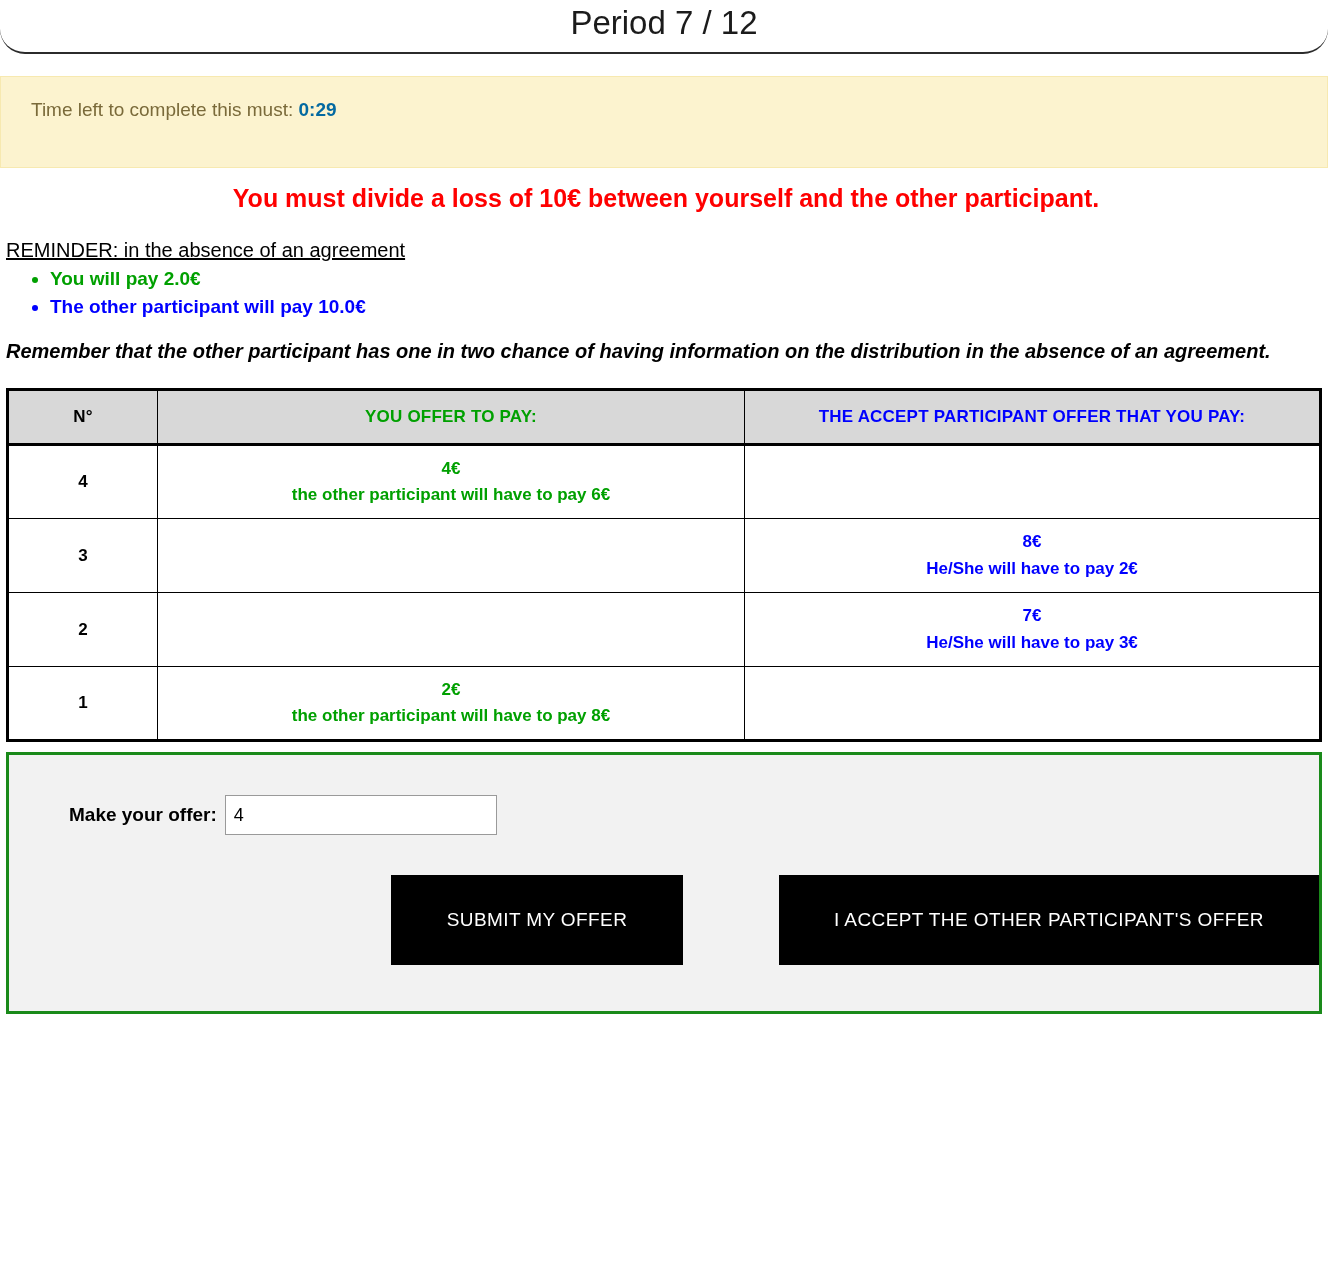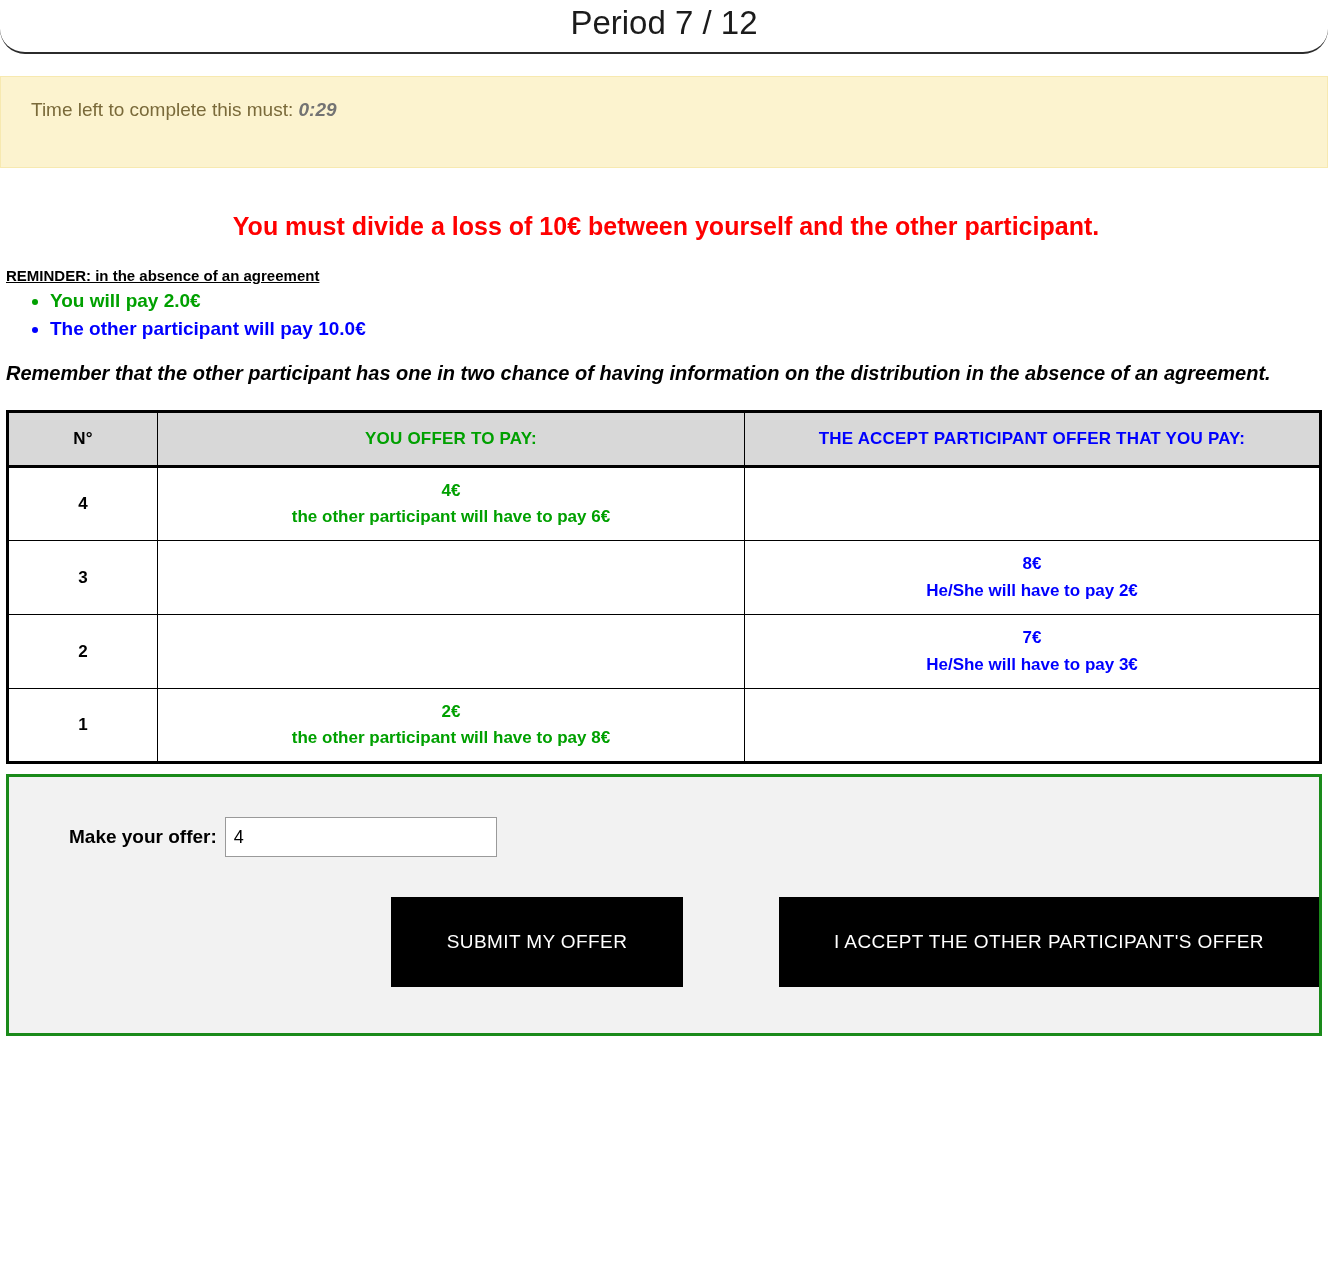--- a/index.html
+++ b/index.html
@@ -29,34 +29,34 @@
   
   .timer-banner {
     background: #fcf3cf;
     border: 1px solid #f7e9b0;
     margin: 22px 0 0 0;
     padding: 22px 0 22px 30px;
     font-size: 19px;
     color: #7a6a3a;
     height: 92px;
   }
-  .timer-banner b { color: #737373; font-weight: bold; font-style: italic; }
+  .timer-banner b { color: #0369a1; font-weight: bold; }
   
   .content { padding: 0 6px; }
   .loss-title {
     color: #ff0000;
     font-weight: bold;
     font-size: 25px;
     text-align: center;
-    margin: 44px 0 26px 0;
+    margin: 16px 0 26px 0;
     padding-left: 4px;
   }
   .reminder-head {
-    font-weight: bold;
-    font-size: 15px;
+    font-weight: normal;
+    font-size: 20px;
     text-decoration: underline;
     margin: 4px 0 6px 0;
   }
   ul.reminder-list {
     margin: 4px 0 18px 0;
     padding-left: 44px;
   }
   ul.reminder-list li {
     font-size: 19px;
     font-weight: bold;

